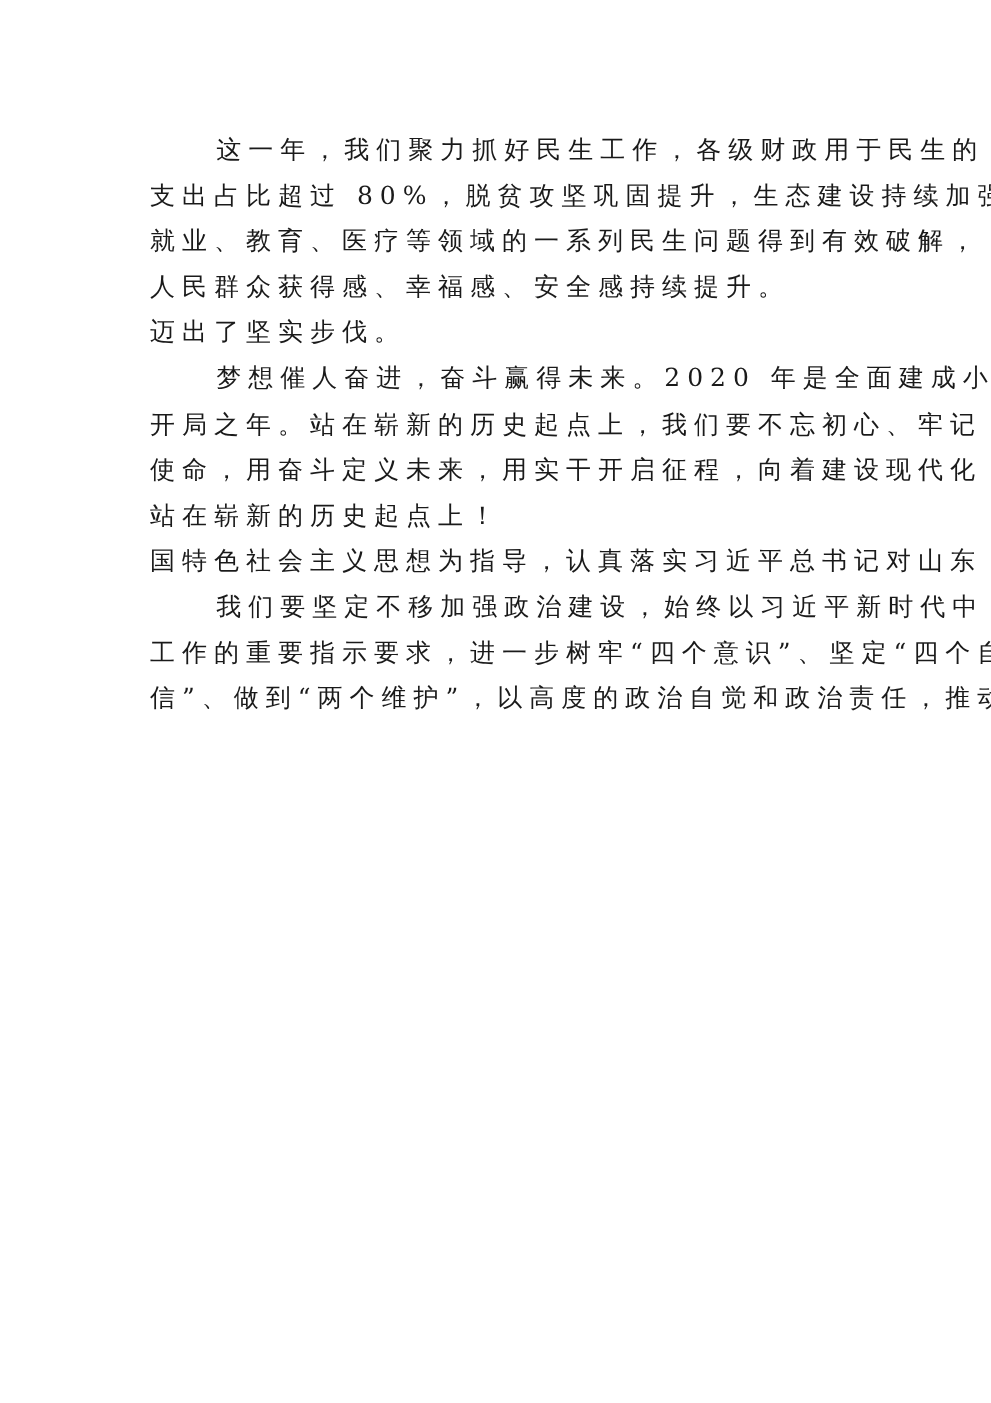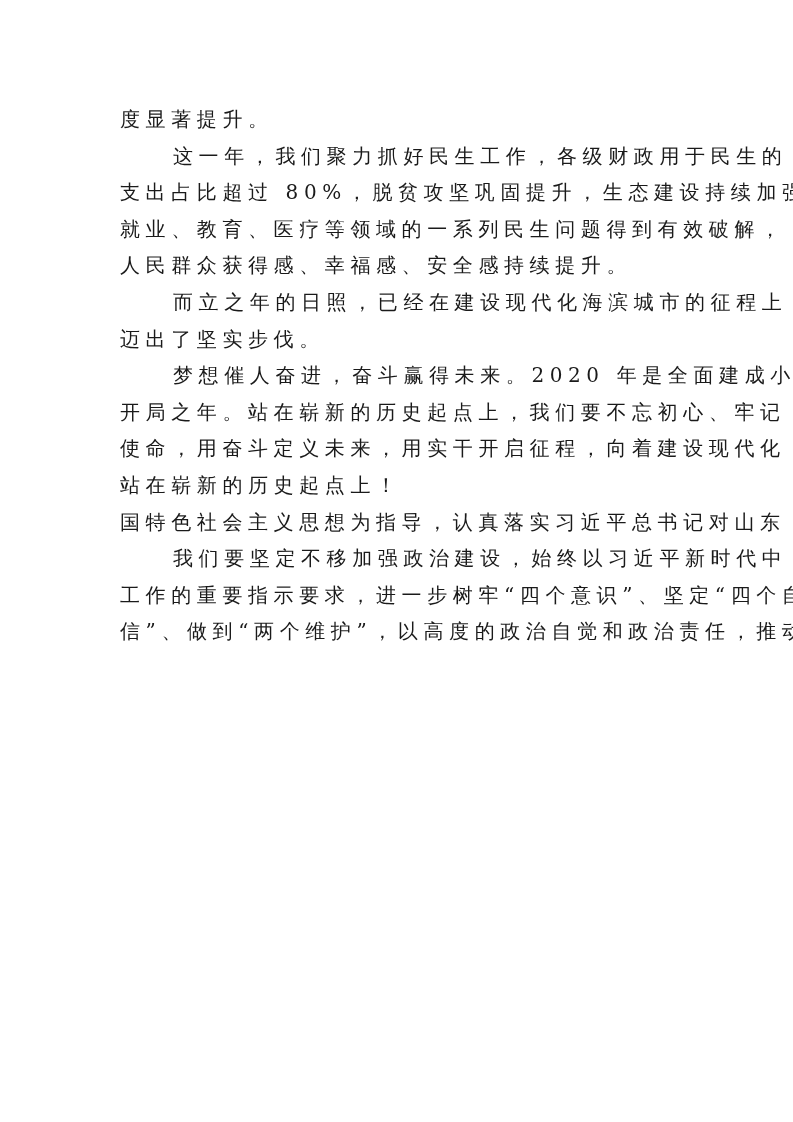--- a/index.html
+++ b/index.html
@@ -37,33 +37,29 @@
     }
     .line.last {
       text-align-last: left;
     }
   </style>
 </head>
 <body>
 
 <div class="page">
 
-  <div>
-    <span class="line last">度显著提升。</span>
-  </div>
 
   <div>
     <span class="line indent">这一年，我们聚力抓好民生工作，各级财政用于民生的</span>
     <span class="line">支出占比超过 80%，脱贫攻坚巩固提升，生态建设持续加强，</span>
     <span class="line">就业、教育、医疗等领域的一系列民生问题得到有效破解，</span>
     <span class="line last">人民群众获得感、幸福感、安全感持续提升。</span>
   </div>
 
   <div>
-    <span class="line indent">而立之年的日照，已经在建设现代化海滨城市的征程上</span>
     <span class="line last">迈出了坚实步伐。</span>
   </div>
 
   <div>
     <span class="line indent">梦想催人奋进，奋斗赢得未来。2020 年是全面建成小康</span>
     <span class="line">开局之年。站在崭新的历史起点上，我们要不忘初心、牢记</span>
     <span class="line">使命，用奋斗定义未来，用实干开启征程，向着建设现代化</span>
     <span class="line last">站在崭新的历史起点上！</span>
   </div>
 

